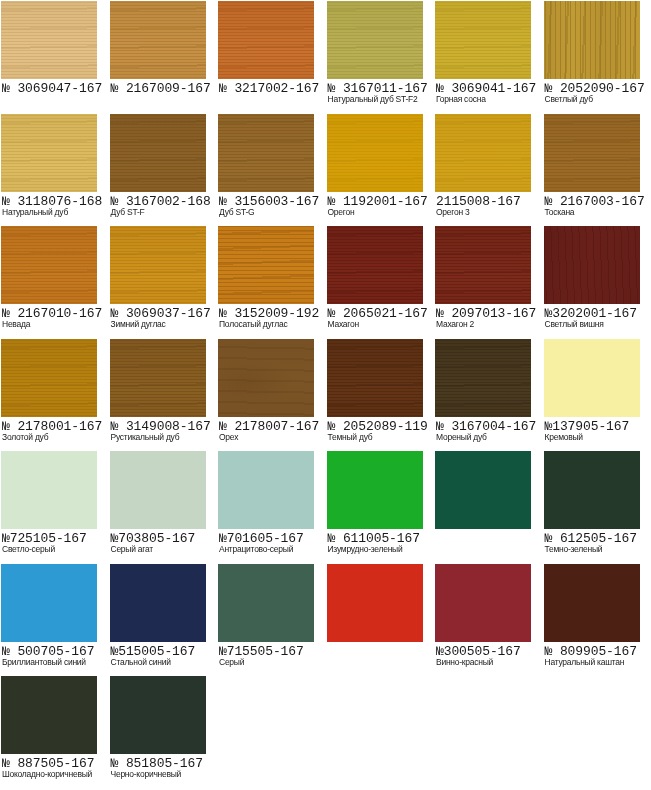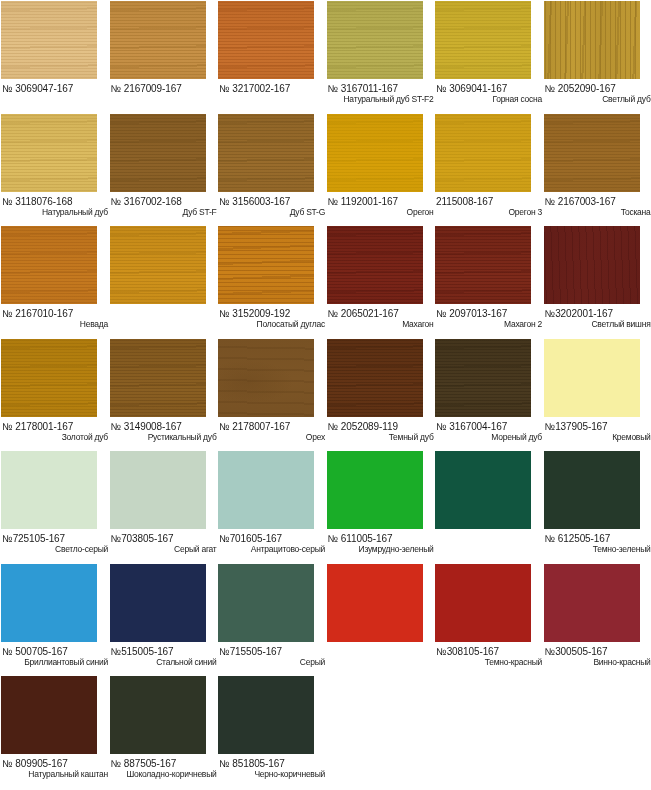--- a/index.html
+++ b/index.html
@@ -43,33 +43,33 @@
   .swatch .grain {
     position: absolute;
     inset: 0;
   }
   .labels {
     padding: 4px 0 0 1px;
     width: 107px;
     box-sizing: border-box;
   }
   .code {
-    font-size: 10px;
+    font-size: 13px;
     line-height: 11px;
     color: #1a1a1a;
     white-space: nowrap;
     letter-spacing: -0.1px;
+    font-family: Liberation Mono, monospace;
   }
   .name {
     font-size: 8.5px;
     line-height: 11px;
     color: #1a1a1a;
     white-space: nowrap;
     letter-spacing: -0.25px;
-    text-align: right;
   }
 </style>
 </head>
 <body>
 
 <div id="catalog">
   <div class="grid" id="grid">
       <div class="cell">
         <div class="swatch" style="background-color: rgb(227, 193, 135);">
           <div class="grain" style="background-image: repeating-linear-gradient(0deg, rgba(202, 164, 104, 0) 0px, rgba(202, 164, 104, 0) 1px, rgba(202, 164, 104, 0.6) 1px, rgba(202, 164, 104, 0.6) 2px, rgba(202, 164, 104, 0) 2px, rgba(202, 164, 104, 0) 3px), repeating-linear-gradient(179deg, rgba(202, 164, 104, 0) 0px, rgba(202, 164, 104, 0) 8px, rgba(202, 164, 104, 0.467) 8px, rgba(202, 164, 104, 0.467) 10px, rgba(202, 164, 104, 0) 10px, rgba(202, 164, 104, 0) 19px), linear-gradient(0deg, rgba(202, 164, 104, 0.25), rgba(202, 164, 104, 0) 35%, rgba(202, 164, 104, 0.19) 70%, rgba(202, 164, 104, 0.333) 100%);"></div>
@@ -184,20 +184,24 @@
         </div>
         <div class="labels">
           <div class="code">№ 2167010-167</div>
           <div class="name">Невада</div>
         </div>
       </div>
       <div class="cell">
         <div class="swatch" style="background-color: rgb(207, 146, 27);">
           <div class="grain" style="background-image: repeating-linear-gradient(0deg, rgba(176, 122, 18, 0) 0px, rgba(176, 122, 18, 0) 1px, rgba(176, 122, 18, 0.6) 1px, rgba(176, 122, 18, 0.6) 2px, rgba(176, 122, 18, 0) 2px, rgba(176, 122, 18, 0) 3px), repeating-linear-gradient(179deg, rgba(176, 122, 18, 0) 0px, rgba(176, 122, 18, 0) 8px, rgba(176, 122, 18, 0.467) 8px, rgba(176, 122, 18, 0.467) 10px, rgba(176, 122, 18, 0) 10px, rgba(176, 122, 18, 0) 19px), linear-gradient(0deg, rgba(176, 122, 18, 0.25), rgba(176, 122, 18, 0) 35%, rgba(176, 122, 18, 0.19) 70%, rgba(176, 122, 18, 0.333) 100%);"></div>
         </div>
+        <div class="labels">
+          <div class="code">№ 3069037-167</div>
+          <div class="name">Зимний дуглас</div>
+        </div>
       </div>
       <div class="cell">
         <div class="swatch" style="background-color: rgb(202, 128, 25);">
           <div class="grain" style="background-image: repeating-linear-gradient(0deg, rgba(168, 101, 17, 0) 0px, rgba(168, 101, 17, 0) 1px, rgba(168, 101, 17, 0.8) 1px, rgba(168, 101, 17, 0.8) 2px, rgba(168, 101, 17, 0) 2px, rgba(168, 101, 17, 0) 4px), repeating-linear-gradient(178deg, rgba(168, 101, 17, 0) 0px, rgba(168, 101, 17, 0) 7px, rgba(168, 101, 17, 0.6) 7px, rgba(168, 101, 17, 0.6) 9px, rgba(168, 101, 17, 0) 9px, rgba(168, 101, 17, 0) 15px), linear-gradient(0deg, rgba(168, 101, 17, 0.267), rgba(168, 101, 17, 0) 40%, rgba(168, 101, 17, 0.2) 100%);"></div>
         </div>
         <div class="labels">
           <div class="code">№ 3152009-192</div>
           <div class="name">Полосатый дуглас</div>
         </div>
       </div>
@@ -355,29 +359,20 @@
           <div class="grain"></div>
         </div>
         <div class="labels">
           <div class="code">№715505-167</div>
           <div class="name">Серый</div>
         </div>
       </div>
       <div class="cell">
         <div class="swatch" style="background-color: rgb(210, 43, 25);">
           <div class="grain"></div>
-        </div>
-      </div>
-      <div class="cell">
-        <div class="swatch" style="background-color: rgb(168, 31, 24);">
-          <div class="grain"></div>
-        </div>
-        <div class="labels">
-          <div class="code">№308105-167</div>
-          <div class="name">Темно-красный</div>
         </div>
       </div>
       <div class="cell">
         <div class="swatch" style="background-color: rgb(142, 38, 48);">
           <div class="grain"></div>
         </div>
         <div class="labels">
           <div class="code">№300505-167</div>
           <div class="name">Винно-красный</div>
         </div>

